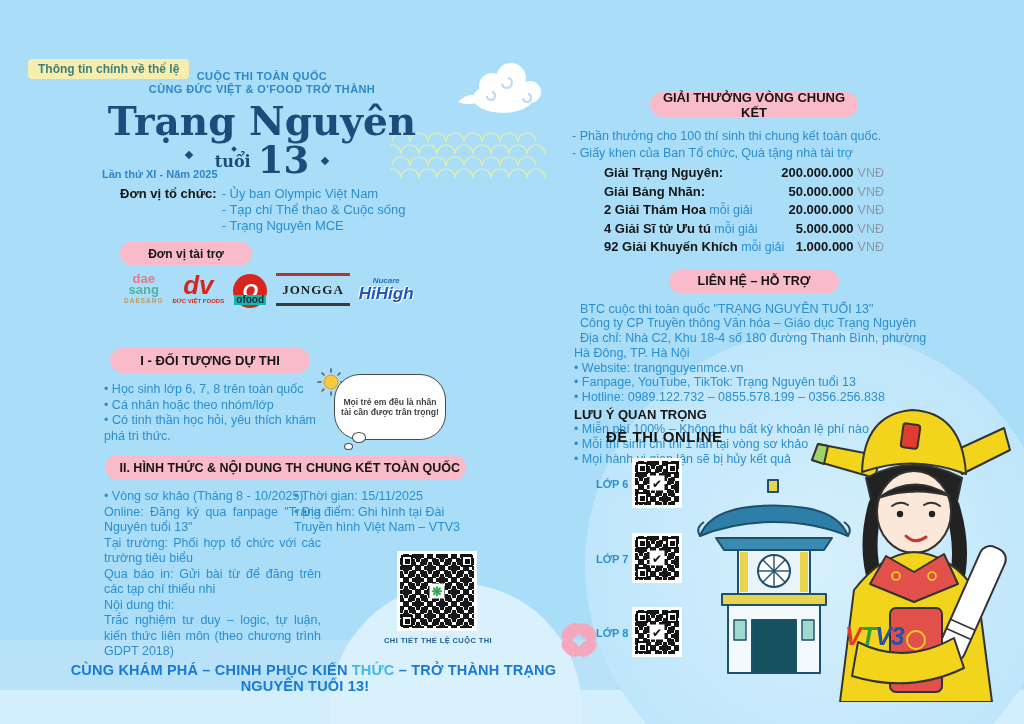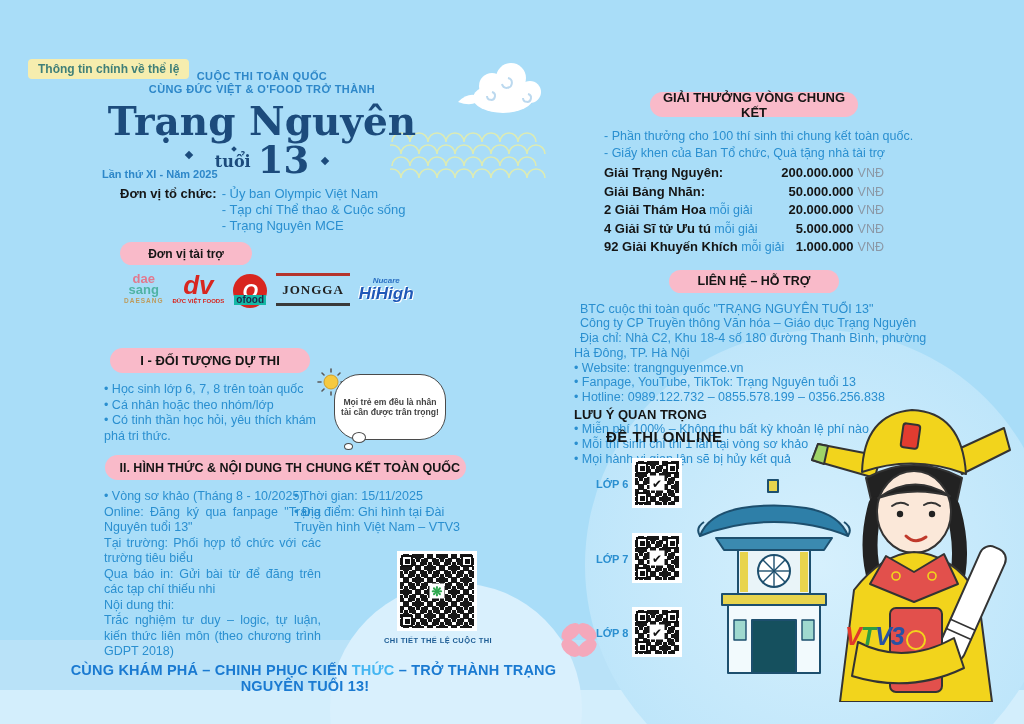--- a/index.html
+++ b/index.html
@@ -71,21 +71,21 @@
   .fd::after{content:"";position:absolute;inset:1.5px;background:#111;}
   .fd.tl{left:1px;top:1px;} .fd.tr{right:1px;top:1px;} .fd.bl{left:1px;bottom:1px;}
   .qr-ctr{position:absolute;left:50%;top:50%;transform:translate(-50%,-50%);width:15px;height:15px;
     background:#fff;display:flex;align-items:center;justify-content:center;font-size:12px;color:#111;}
   .qr-ctr.green{background:#fff;color:#2fa84f;font-size:13px;font-weight:bold;}
   .qr-cap{left:380px;top:636px;width:116px;text-align:center;font-size:7.5px;font-weight:bold;
     color:#1d5c94;letter-spacing:.4px;}
   
   .col-right{left:572px;top:86px;width:364px;font-size:12.5px;}
   .pz-badge{width:208px;height:25px;font-size:13px;margin:6px auto 11px;}
-  .notes{margin-left:32px;line-height:16.5px;}
+  .notes{line-height:16.5px;}
   .pz-table{margin:3px 16px 0 32px;width:280px;}
   .pz-row{display:flex;justify-content:space-between;line-height:18.5px;}
   .pz-row b{color:#151515;font-size:13px;}
   .pz-row .note{color:#2a8fd0;}
   .pz-row .cur{color:#8b98a6;margin-left:4px;font-weight:normal;}
   .ct-badge{width:170px;height:23px;font-size:12.5px;margin:13px auto 9px;}
   .contact{margin-left:2px;width:358px;line-height:14.8px;}
   .contact .ind{text-indent:6px;}
   .notice-t{color:#151515;font-weight:bold;font-size:13px;margin-top:2px;line-height:15px;}
   .notice-i{line-height:15px;}

